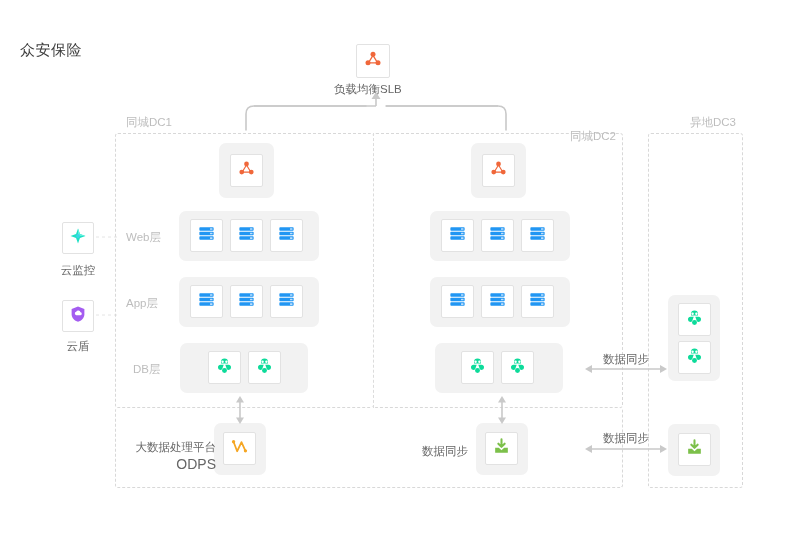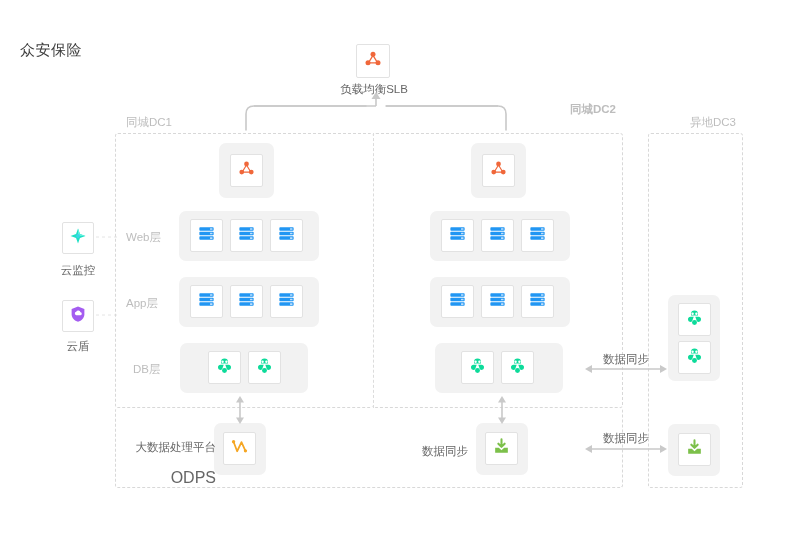--- a/index.html
+++ b/index.html
@@ -56,21 +56,21 @@
   <div class="tile" style="position:absolute; left:356px; top:44px; width:34px; height:34px;">
     <span class="ico">
       <svg width="20" height="20" viewBox="0 0 24 24">
         <circle cx="12" cy="6.2" r="3" fill="#f0673a"></circle>
         <circle cx="6" cy="16.5" r="3" fill="#f0673a"></circle>
         <circle cx="18" cy="16.5" r="3" fill="#f0673a"></circle>
         <path d="M12 7.6 L7.2 15.4 M12 7.6 L16.8 15.4 M7.4 16.5 L16.6 16.5" stroke="#f0673a" stroke-width="1.5" fill="none"></path>
       </svg>
     </span>
   </div>
-  <div class="lbl-dark" style="position:absolute; left:334px; top:82px; width:80px; text-align:center;">负载均衡SLB</div>
+  <div class="lbl-dark" style="position:absolute; left:334px; top:82px; width:80px; ">负载均衡SLB</div>
 
   <svg class="conn" style="left:236px; top:92px;" width="280" height="40" viewBox="0 0 280 40">
     <path d="M10 38 L10 22 Q10 14 18 14 L130 14
              M270 38 L270 22 Q270 14 262 14 L150 14" stroke="#c9c9c9" stroke-width="1.6" fill="none" stroke-linecap="round"></path>
     <path d="M140 14 L140 4" stroke="#c9c9c9" stroke-width="1.6" fill="none"></path>
     <path d="M140 0 L135.5 7 L144.5 7 Z" fill="#c9c9c9"></path>
     <path d="M18 14 L140 14 M150 14 L262 14" stroke="#c9c9c9" stroke-width="1.6" fill="none"></path>
   </svg>
 
   <div class="tile" style="position:absolute; left:62px; top:222px; width:32px; height:32px;">
@@ -105,21 +105,21 @@
               border-right:none; border-bottom:1px dashed #d8d8d8;"></div>
   <div class="dc" style="left:373px; top:133px; width:250px; height:275px;
               border-left:none; border-bottom:1px dashed #d8d8d8;"></div>
   <div class="vsep" style="left:373px; top:133px; height:275px;"></div>
 
   <div class="dc" style="left:115px; top:408px; width:508px; height:80px; border-top:none;"></div>
 
   <div class="dc" style="left:648px; top:133px; width:95px; height:355px;"></div>
 
   <div class="dc-label lbl-gray" style="left:126px; top:115px;">同城DC1</div>
-  <div class="dc-label lbl-gray" style="left:570px; top:102px;font-weight:bold;">同城DC2</div>
+  <div class="dc-label lbl-gray" style="left:570px; top:129px;">同城DC2</div>
   <div class="dc-label lbl-gray" style="left:690px; top:115px;">异地DC3</div>
 
   <div class="lbl-gray" style="position:absolute; left:126px; top:230px;">Web层</div>
   <div class="lbl-gray" style="position:absolute; left:126px; top:296px;">App层</div>
   <div class="lbl-gray" style="position:absolute; left:133px; top:362px;">DB层</div>
 
   <div class="pad" style="left:219px; top:143px; width:55px; height:55px;"></div>
   <div class="tile" style="position:absolute; left:230px; top:154px; width:33px; height:33px;">
     <span class="ico">
       <svg width="19" height="19" viewBox="0 0 24 24">
@@ -388,21 +388,21 @@
     <span class="ico">
       <svg width="19" height="19" viewBox="0 0 24 24">
         <path d="M4.5 6 L9 18 L14.5 6.5 L19.5 17.5" stroke="#f5a623" stroke-width="2.2" fill="none" stroke-linecap="round" stroke-linejoin="round"></path>
         <circle cx="4.5" cy="6" r="2.1" fill="#f5a623"></circle>
         <circle cx="19.5" cy="17.5" r="2.1" fill="#f5a623"></circle>
       </svg>
     </span>
   </div>
   <div style="position:absolute; left:118px; top:440px; width:98px; text-align:right;">
     <div class="lbl-dark">大数据处理平台</div>
-    <div class="lbl-dark" style="font-size:16px; margin-top:14px;">ODPS</div>
+    <div class="lbl-dark" style="font-size:14px; margin-top:1px;">ODPS</div>
   </div>
 
   <div class="pad" style="left:476px; top:423px; width:52px; height:52px;"></div>
   <div class="tile" style="position:absolute; left:485px; top:432px; width:33px; height:33px;">
     <span class="ico">
       <svg width="19" height="19" viewBox="0 0 24 24">
         <path d="M12 3 L12 11 M8 8.4 L12 12.4 L16 8.4" stroke="#7cc04a" stroke-width="2.6" fill="none" stroke-linecap="round" stroke-linejoin="round"></path>
         <path d="M4 13.5 L8.6 13.5 L12 16.6 L15.4 13.5 L20 13.5 L20 20 L4 20 Z" fill="#7cc04a"></path>
       </svg>
     </span>

